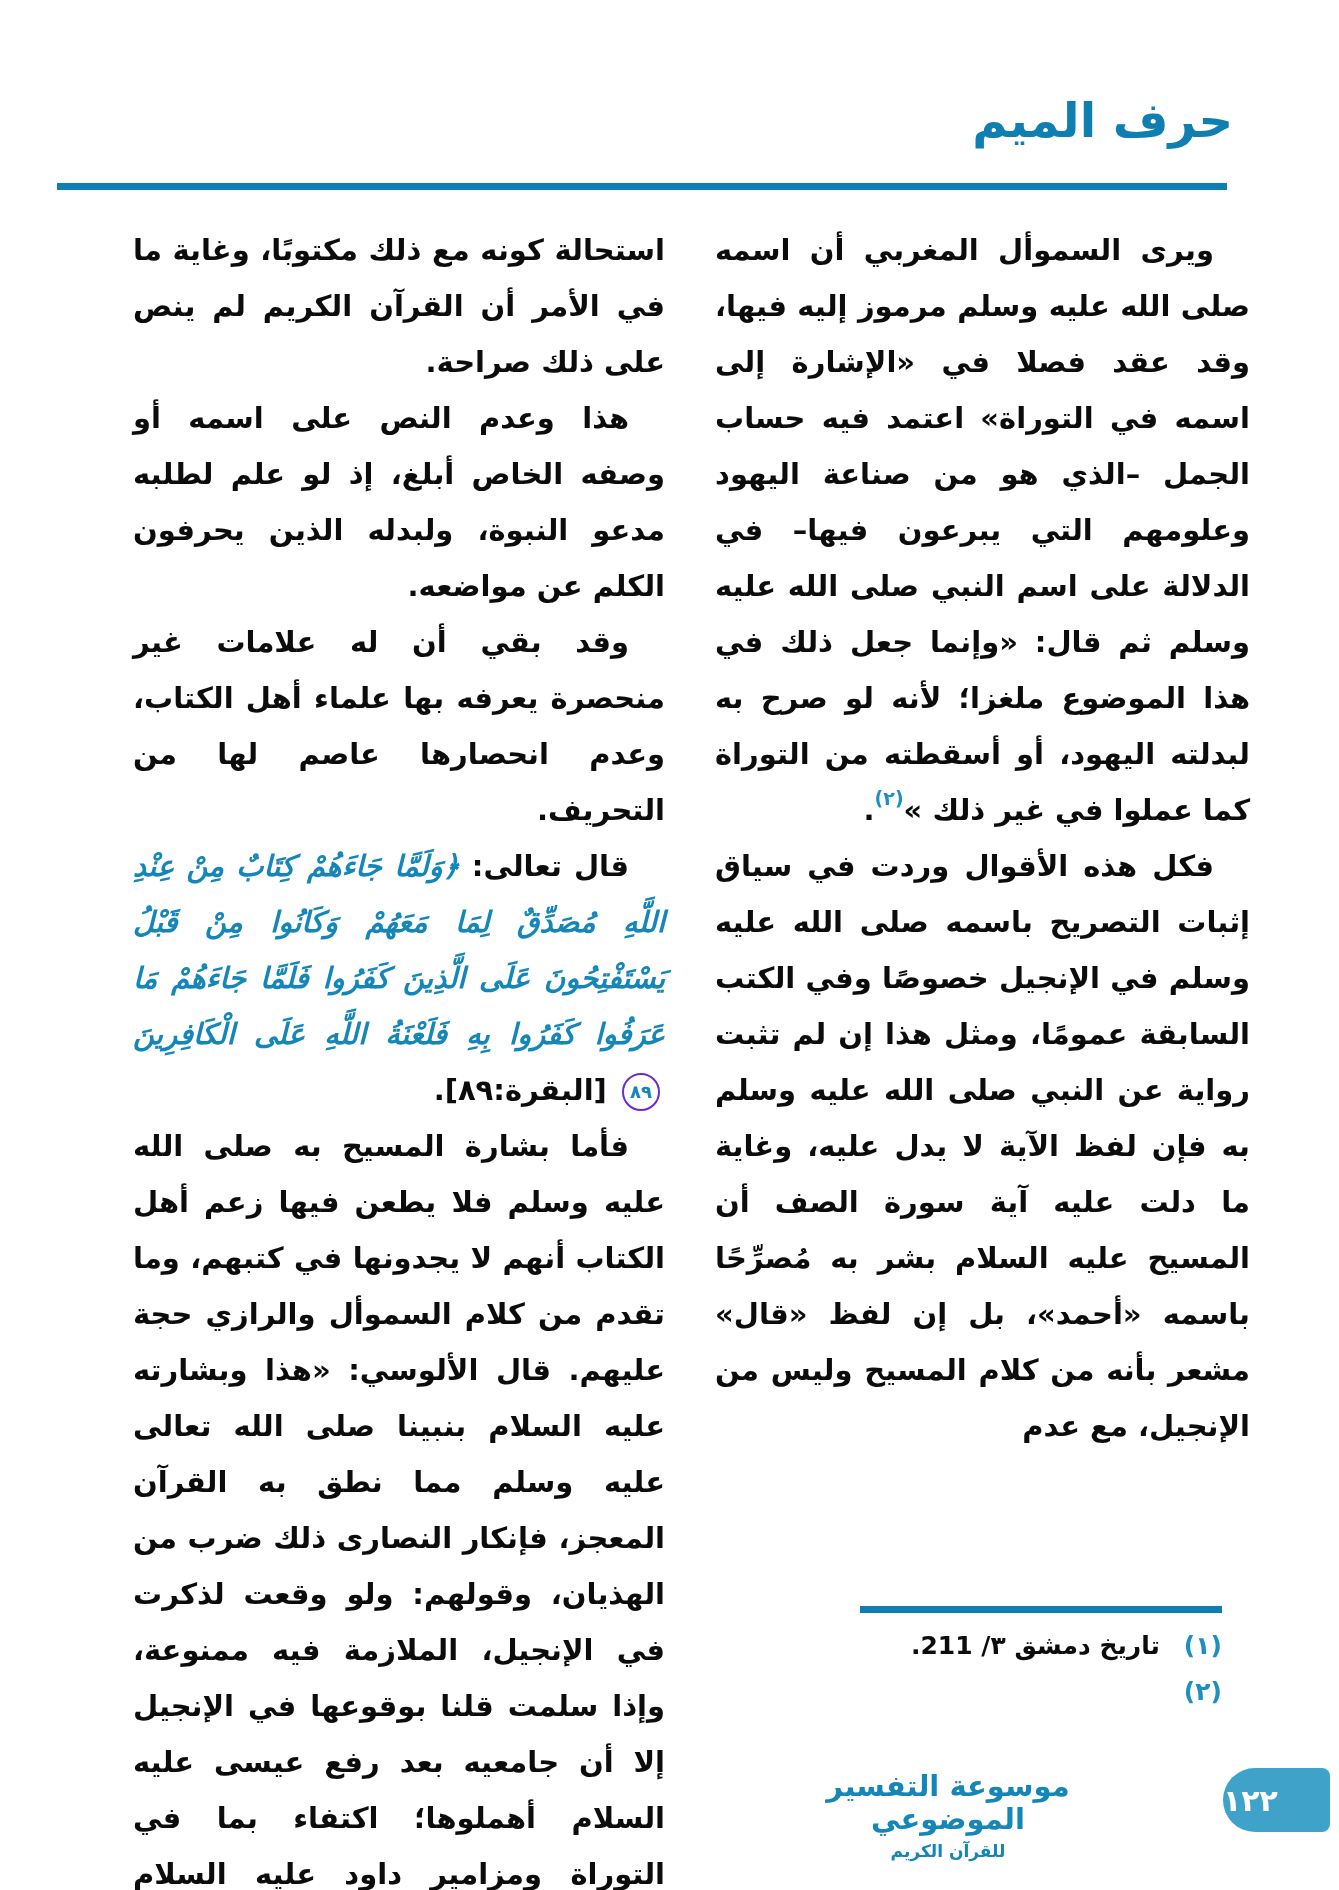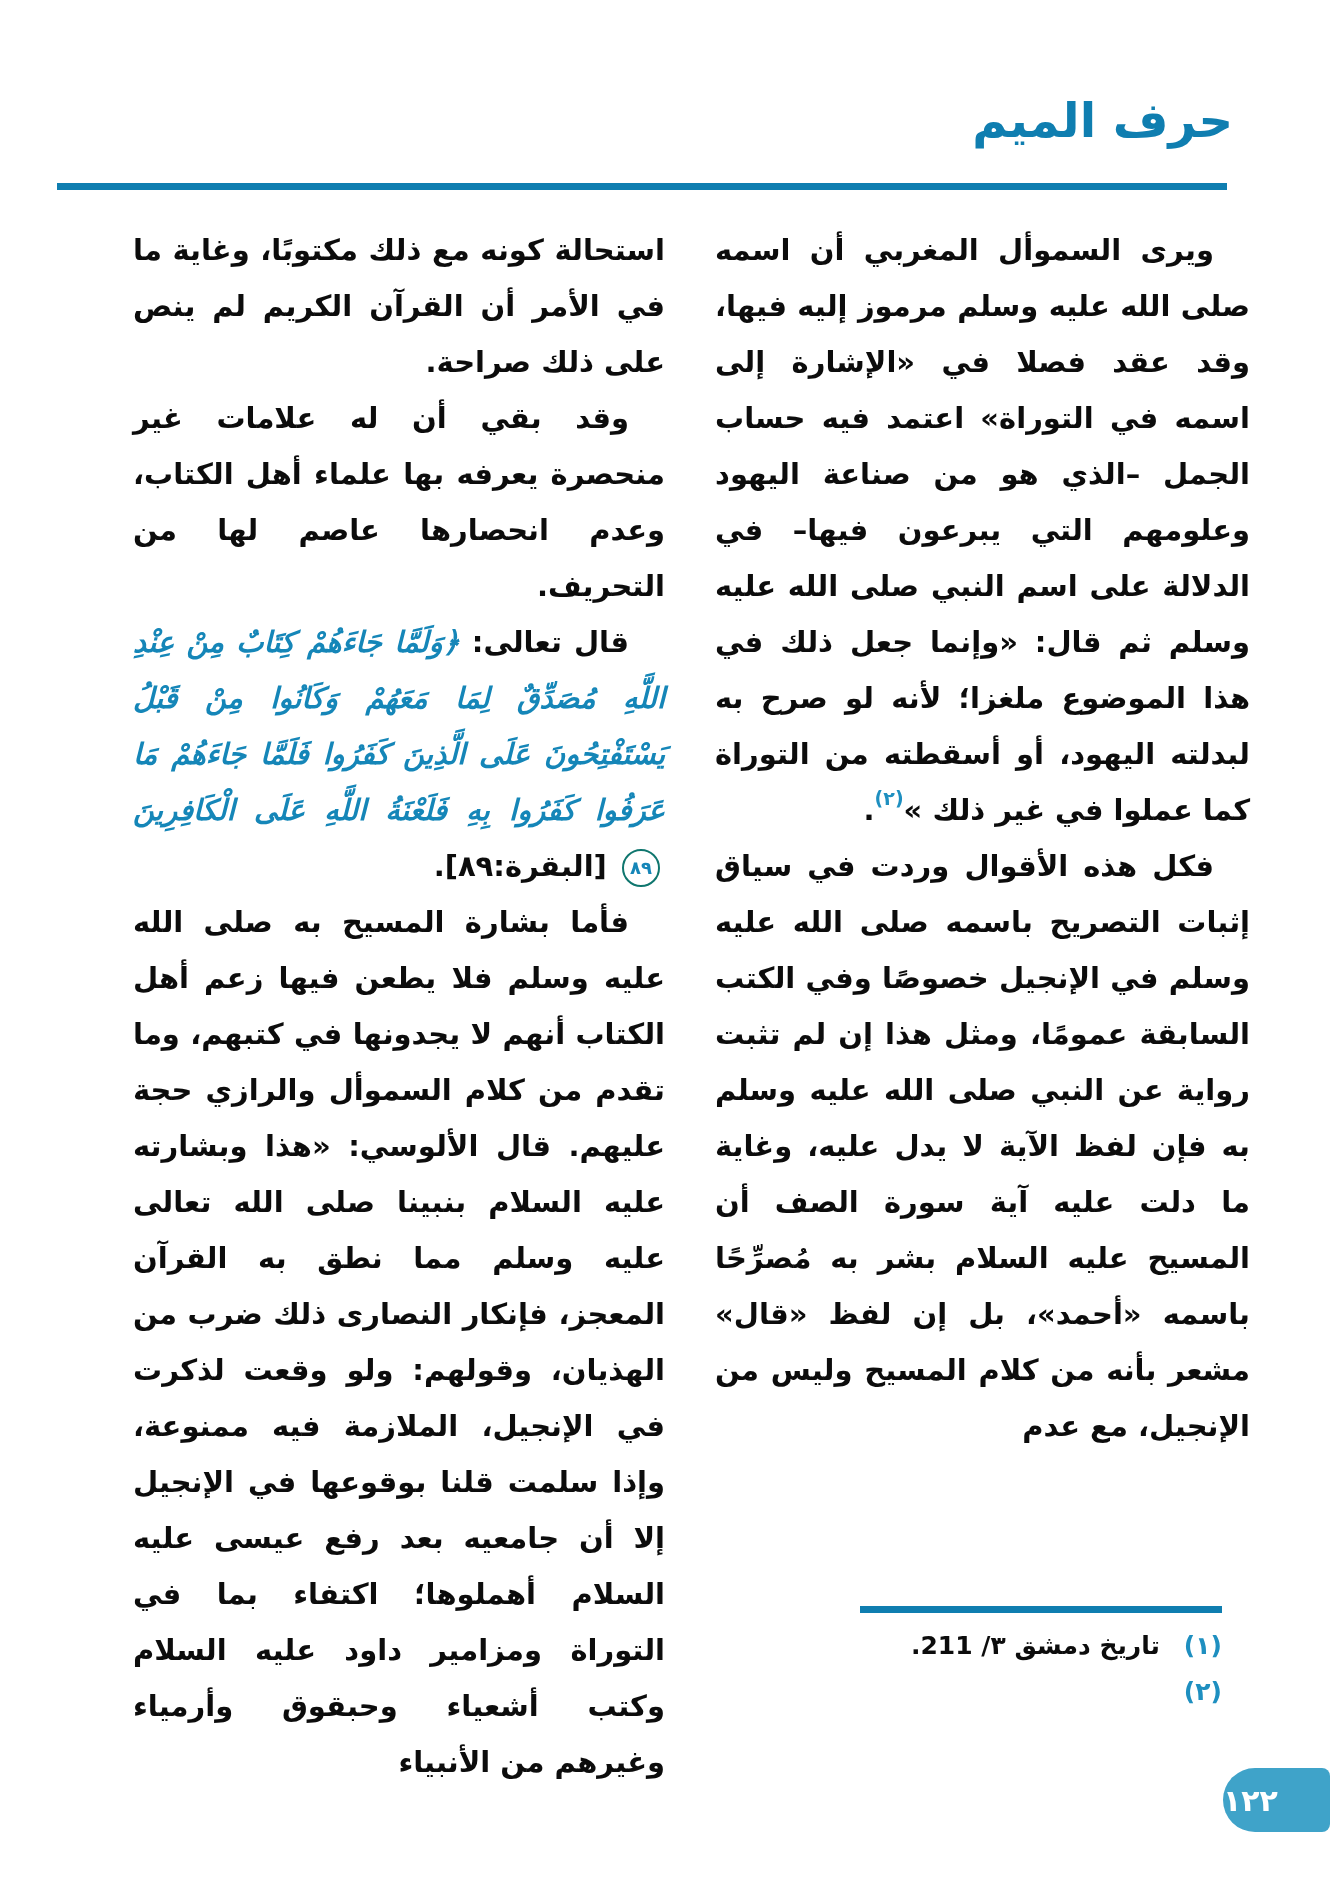--- a/index.html
+++ b/index.html
@@ -28,21 +28,21 @@
   .col-left{left:133px;width:532px;}
   .para{margin:0;}
   .para.indent{text-indent:36px;}
   .fnref{
     color:#1e8fc0;font-size:19px;font-weight:700;
     vertical-align:15px;letter-spacing:1px;line-height:0;
   }
   .verse{color:#1586b8;font-style:italic;}
   .ayah-orn{
     display:inline-flex;width:38px;height:38px;box-sizing:border-box;
-    border:2px solid #0f766e;border-radius:50%;
+    border:2px solid #6d28d9;border-radius:50%;
     align-items:center;justify-content:center;
     color:#1586b8;font-size:18px;line-height:1;
     vertical-align:middle;margin:0 5px;text-indent:0;
   }
   
   .footnotes{
     position:absolute;top:1606px;right:117px;width:522px;
     font-size:25px;line-height:46px;font-weight:700;
   }
   .fn-sep{width:362px;height:7px;background:#0f7eb0;margin-bottom:10px;}
@@ -71,36 +71,41 @@
 
   <div class="header-rule"></div>
 
   <div class="col col-right">
     <p class="para indent"><span>ويرى السموأل المغربي أن اسمه صلى الله عليه وسلم مرموز إليه فيها، وقد عقد فصلا في «الإشارة إلى اسمه في التوراة» اعتمد فيه حساب الجمل –الذي هو من صناعة اليهود وعلومهم التي يبرعون فيها– في الدلالة على اسم النبي صلى الله عليه وسلم ثم قال: «وإنما جعل ذلك في هذا الموضوع ملغزا؛ لأنه لو صرح به لبدلته اليهود، أو أسقطته من التوراة كما عملوا في غير ذلك »</span><sup class="fnref">(٢)</sup><span>.</span></p>
     <p class="para indent"><span>فكل هذه الأقوال وردت في سياق إثبات التصريح باسمه صلى الله عليه وسلم في الإنجيل خصوصًا وفي الكتب السابقة عمومًا، ومثل هذا إن لم تثبت رواية عن النبي صلى الله عليه وسلم به فإن لفظ الآية لا يدل عليه، وغاية ما دلت عليه آية سورة الصف أن المسيح عليه السلام بشر به مُصرِّحًا باسمه «أحمد»، بل إن لفظ «قال» مشعر بأنه من كلام المسيح وليس من الإنجيل، مع عدم</span></p>
   </div>
 
   <div class="col col-left">
     <p class="para"><span>استحالة كونه مع ذلك مكتوبًا، وغاية ما في الأمر أن القرآن الكريم لم ينص على ذلك صراحة.</span></p>
+    <p class="para indent"><span>هذا وعدم النص على اسمه أو وصفه الخاص أبلغ، إذ لو علم لطلبه مدعو النبوة، ولبدله الذين يحرفون الكلم عن مواضعه.</span></p>
     <p class="para indent"><span>وقد بقي أن له علامات غير منحصرة يعرفه بها علماء أهل الكتاب، وعدم انحصارها عاصم لها من التحريف.</span></p>
     <p class="para indent"><span>قال تعالى:</span> <span class="verse">﴿وَلَمَّا جَاءَهُمْ كِتَابٌ مِنْ عِنْدِ اللَّهِ مُصَدِّقٌ لِمَا مَعَهُمْ وَكَانُوا مِنْ قَبْلُ يَسْتَفْتِحُونَ عَلَى الَّذِينَ كَفَرُوا فَلَمَّا جَاءَهُمْ مَا عَرَفُوا كَفَرُوا بِهِ فَلَعْنَةُ اللَّهِ عَلَى الْكَافِرِينَ</span> <span class="ayah-orn">
           <span>٨٩</span>
         </span> <span>[البقرة:٨٩].</span></p>
     <p class="para indent"><span>فأما بشارة المسيح به صلى الله عليه وسلم فلا يطعن فيها زعم أهل الكتاب أنهم لا يجدونها في كتبهم، وما تقدم من كلام السموأل والرازي حجة عليهم. قال الألوسي: «هذا وبشارته عليه السلام بنبينا صلى الله تعالى عليه وسلم مما نطق به القرآن المعجز، فإنكار النصارى ذلك ضرب من الهذيان، وقولهم: ولو وقعت لذكرت في الإنجيل، الملازمة فيه ممنوعة، وإذا سلمت قلنا بوقوعها في الإنجيل إلا أن جامعيه بعد رفع عيسى عليه السلام أهملوها؛ اكتفاء بما في التوراة ومزامير داود عليه السلام وكتب أشعياء وحبقوق وأرمياء وغيرهم من الأنبياء</span></p>
   </div>
 
   <div class="footnotes">
     <div class="fn-sep"></div>
     <div class="fn-item">
       <span class="fn-marker">(١)</span>
       <span>تاريخ دمشق ٣/ 211.</span>
     </div>
     <div class="fn-item">
       <span class="fn-marker">(٢)</span>
     </div>
   </div>
 
+  <div class="brand">
+    <div class="brand-title">موسوعة التفسير الموضوعي</div>
+    <div class="brand-sub">للقرآن الكريم</div>
+  </div>
 
   <div class="page-tab">
     <span>١٢٢</span>
   </div>
 
 </div>
 
 </body></html>

